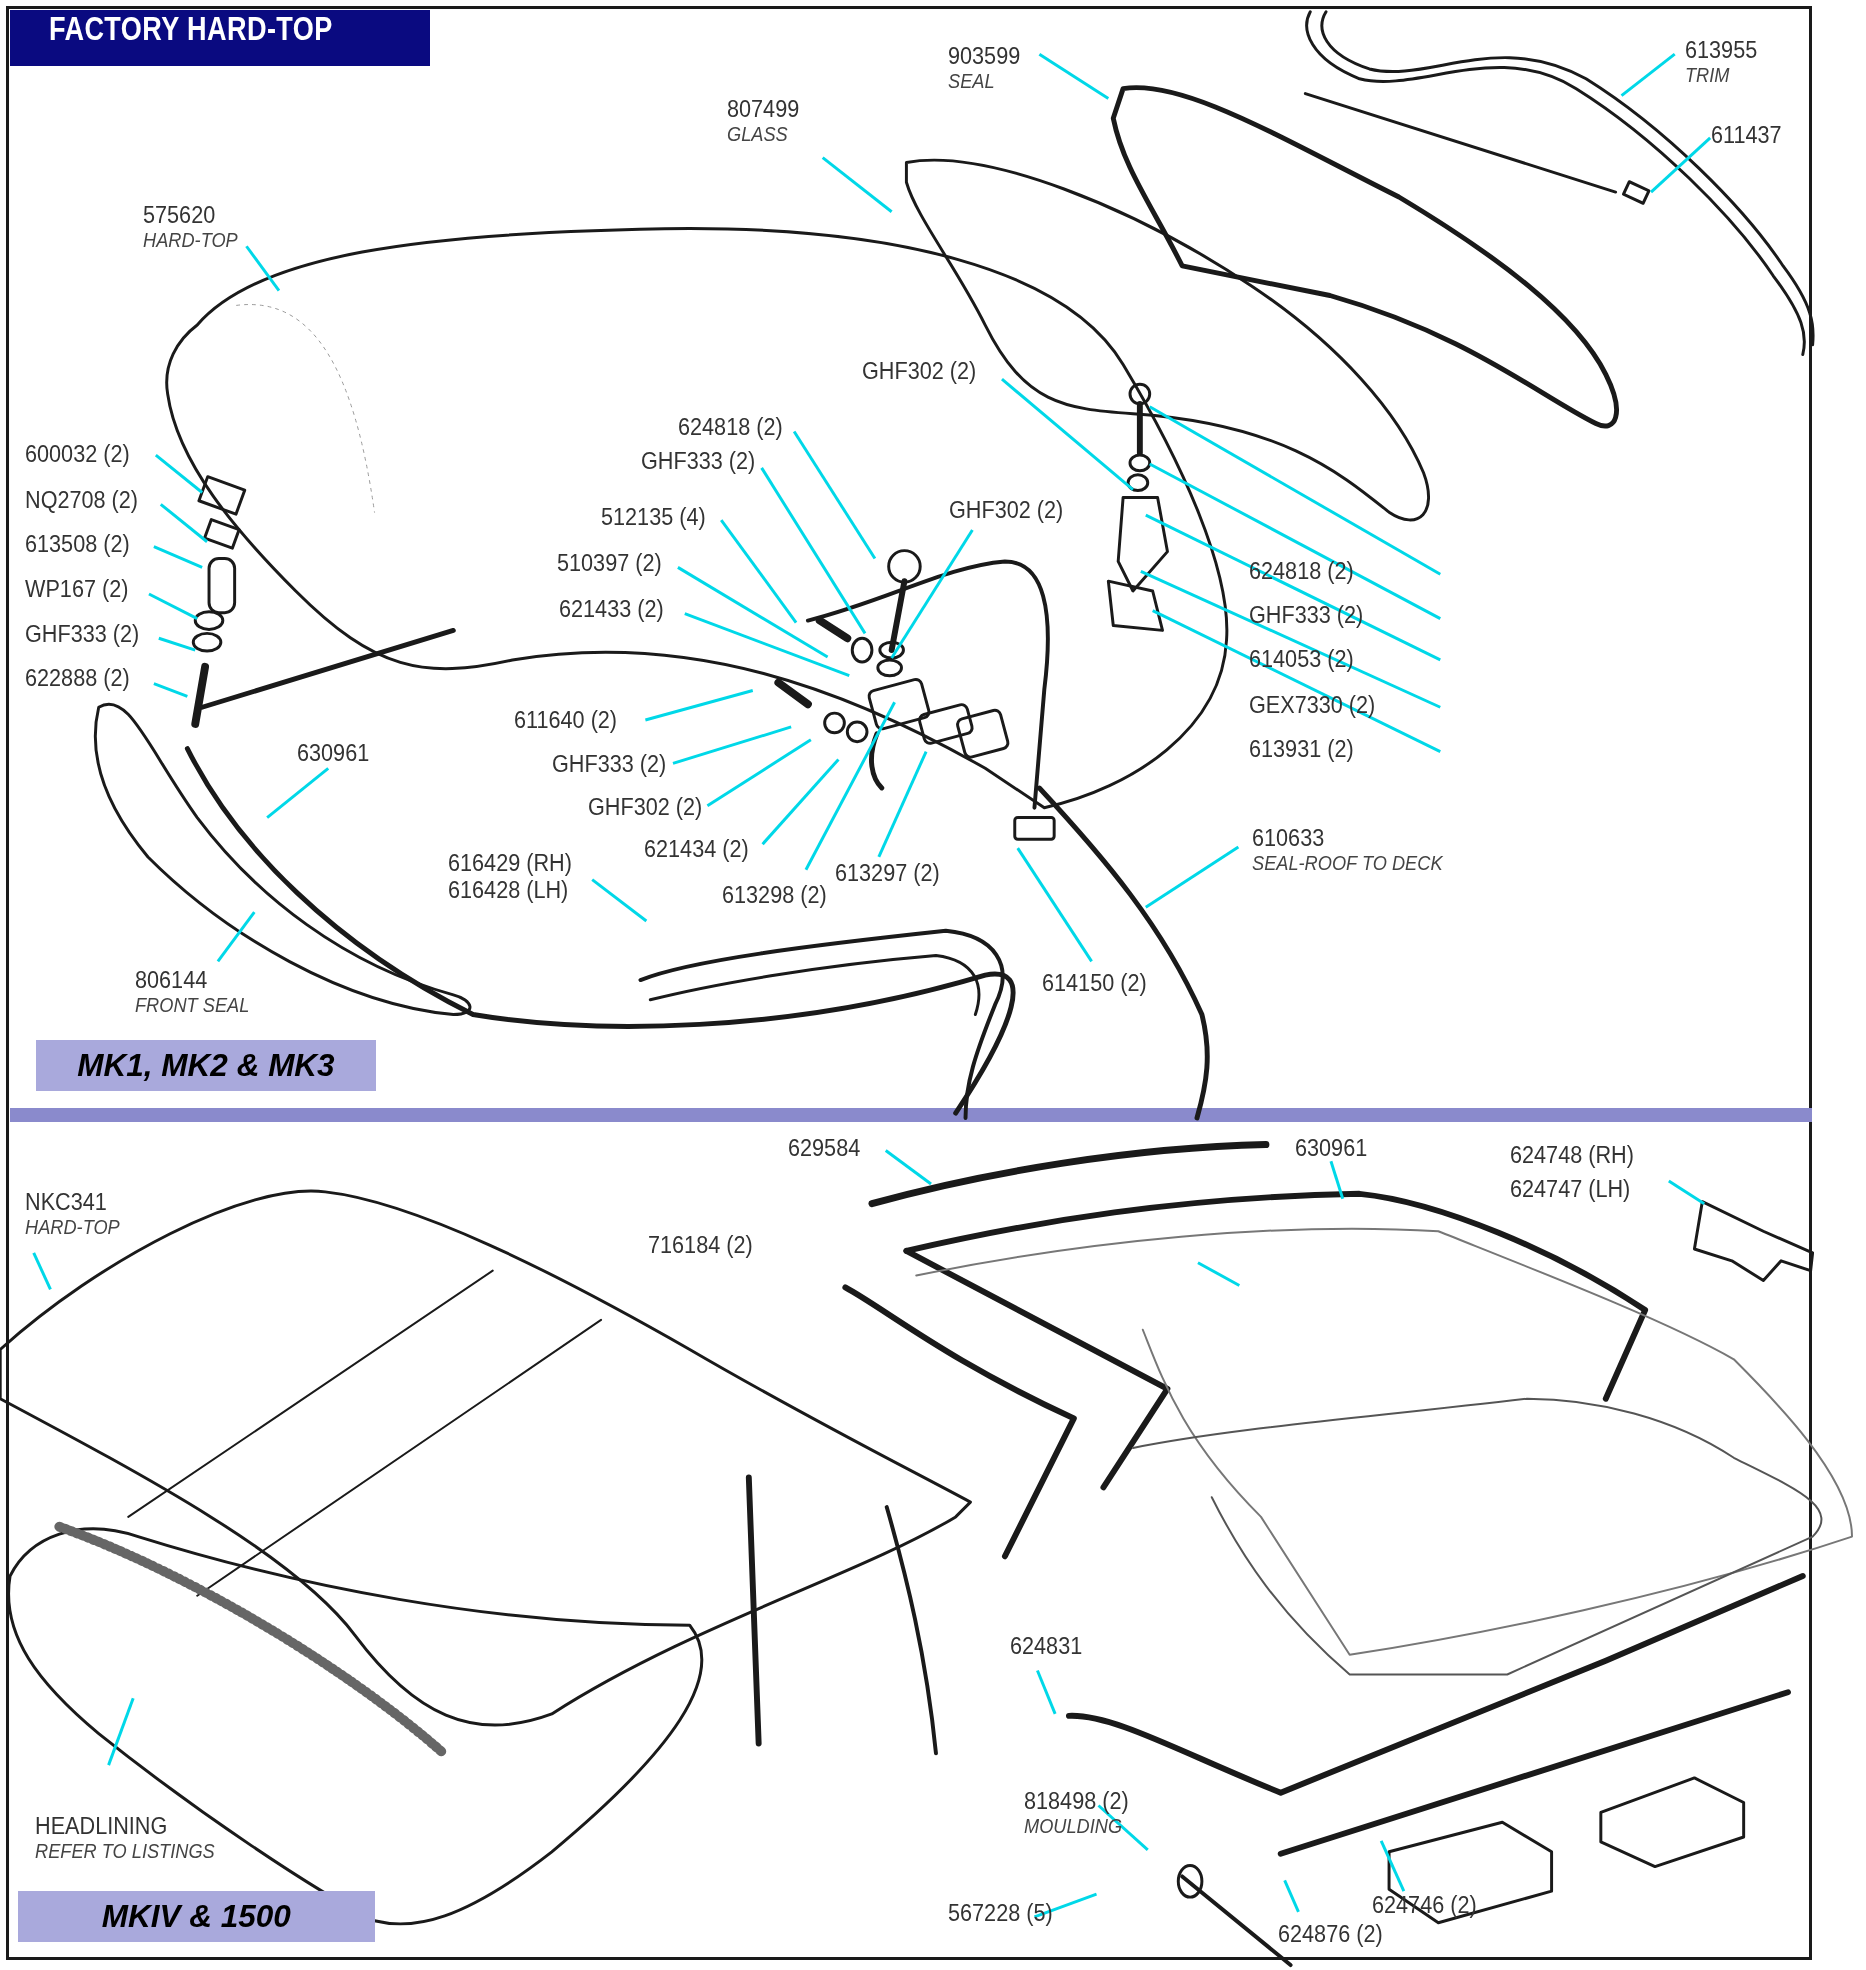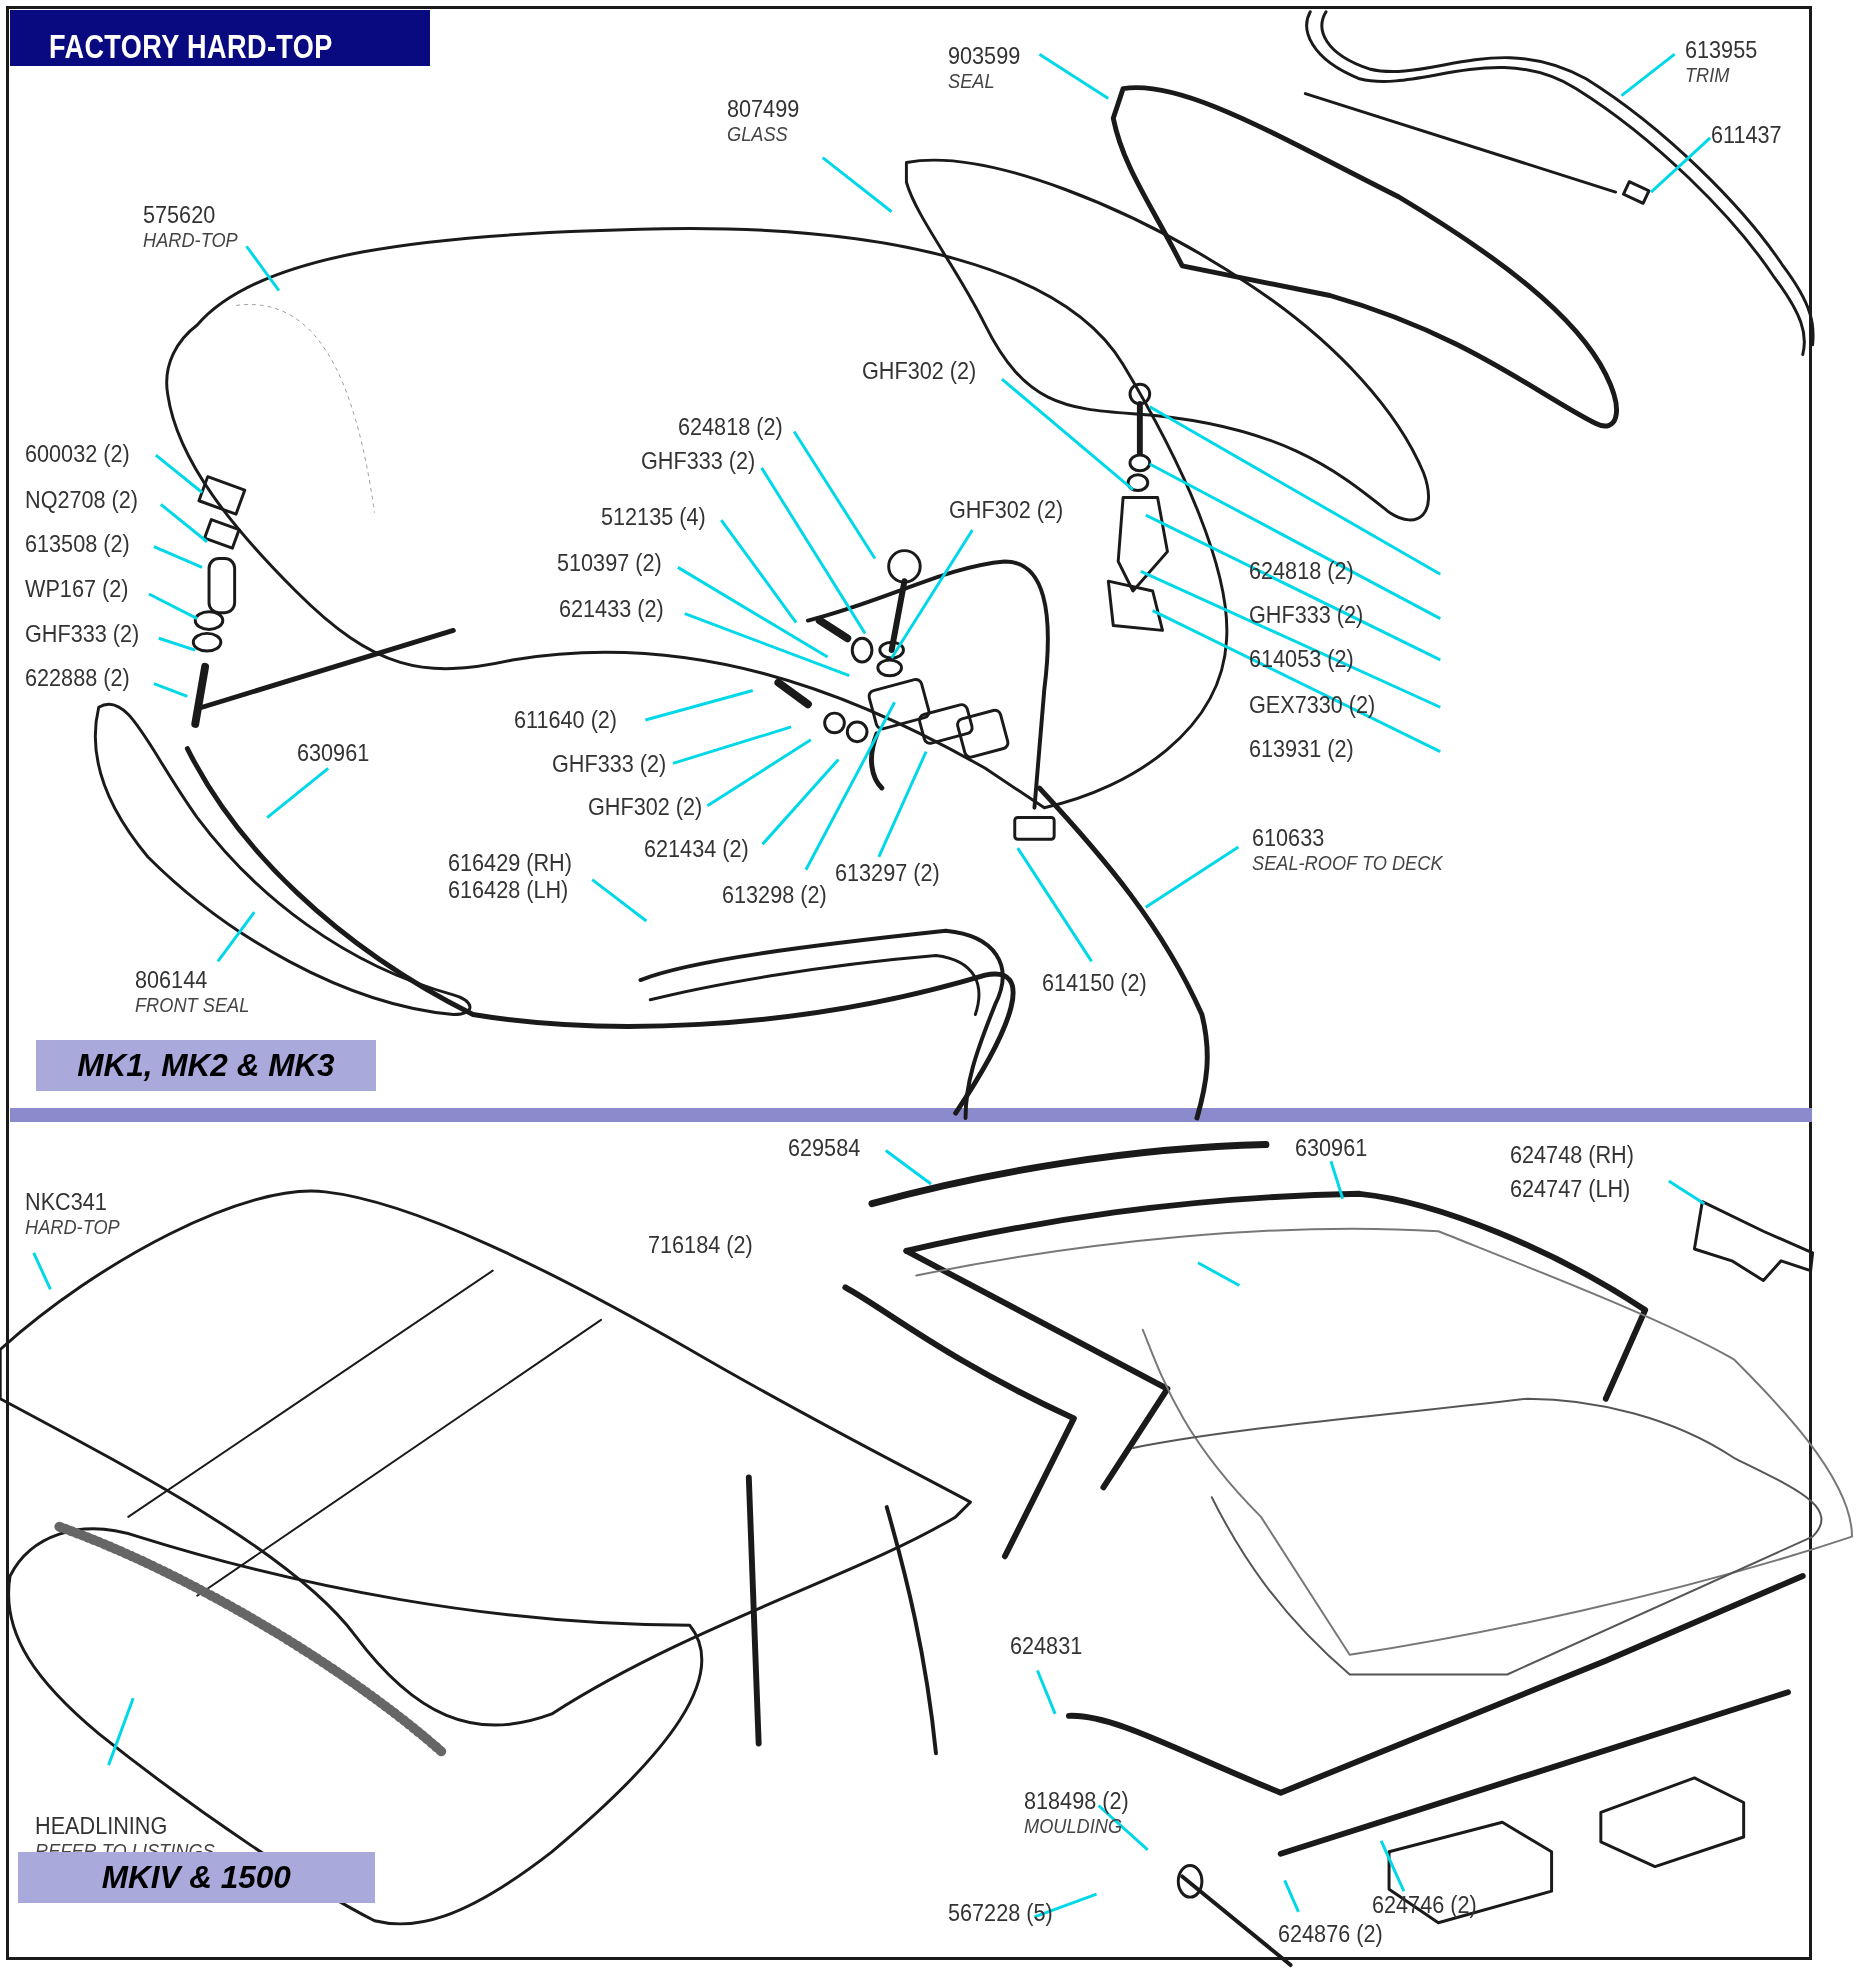--- a/index.html
+++ b/index.html
@@ -1,23 +1,23 @@
 <!DOCTYPE html>
 <html><head>
 <meta charset="utf-8">
 <style>
   html, body { margin: 0; padding: 0; background: #ffffff; }
   body { width: 1867px; height: 1970px; position: relative; overflow: hidden; font-family: "Liberation Sans", sans-serif; }
   #frame { position: absolute; left: 5.9px; top: 5.9px; width: 1806px; height: 1954px; border: 3.9px solid #1a1a1a; box-sizing: border-box; }
-  #title-bar { position: absolute; left: 9.9px; top: 9.9px; width: 420px; height: 56px; background: #0a0a80; color: #ffffff; display: flex; align-items: flex-end; padding-left: 39px; box-sizing: border-box; font-weight: bold; font-size: 33px; letter-spacing: 0.5px; transform-origin: left; }
+  #title-bar { position: absolute; left: 9.9px; top: 9.9px; width: 420px; height: 56px; background: #0a0a80; color: #ffffff; display: flex; align-items: flex-start; padding-left: 39px; box-sizing: border-box; font-weight: bold; font-size: 33px; letter-spacing: 0.5px; transform-origin: left; }
   #title-bar span { display: inline-block; transform: scaleX(0.82); transform-origin: left; }
   #divider { position: absolute; left: 9.9px; top: 1108px; width: 1802px; height: 13.8px; background: #8a8acc; }
   .section-badge { position: absolute; background: #a9a9dc; color: #000; font-weight: bold; font-style: italic; font-size: 31.5px; display: flex; align-items: center; justify-content: center; }
   #badge-mk123 { left: 36px; top: 1040px; width: 340px; height: 51px; }
-  #badge-mkiv { left: 17.7px; top: 1852px; width: 357px; height: 51px; }
+  #badge-mkiv { left: 17.7px; top: 1891px; width: 357px; height: 51px; }
   svg#art { position: absolute; left: 0; top: 0; }
   .lbl { position: absolute; font-size: 24.6px; color: #333; white-space: nowrap; line-height: 26.6px; transform: scaleX(0.88); transform-origin: left top; }
   .lbl .sub { display: block; font-style: italic; font-size: 20.7px; line-height: 21.7px; color: #444; }
 </style>
 </head>
 <body>
 
 <div id="frame"></div>
 <div id="title-bar">
     <span>FACTORY HARD-TOP</span>

